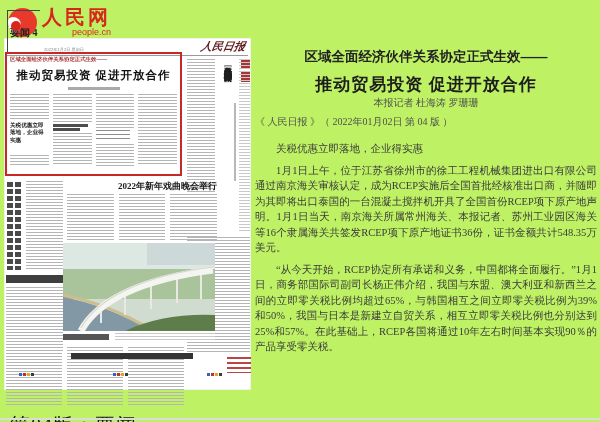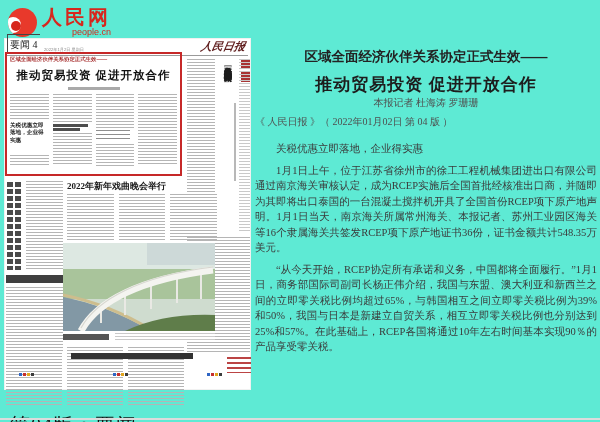--- a/index.html
+++ b/index.html
@@ -1,16 +1,16 @@
 <!DOCTYPE html>
 <html><head>
 <meta charset="utf-8">
 <style>
   html,body{margin:0;padding:0;background:#fff;}
-  .page{position:relative;width:600px;height:422px;background:#5eead4;overflow:hidden;
+  .page{position:relative;width:600px;height:422px;background:#bef264;overflow:hidden;
         font-family:"Liberation Sans",sans-serif;}
 
   
   .site-header{position:absolute;left:8px;top:5px;height:34px;display:flex;align-items:center;}
   .logo{display:flex;align-items:center;gap:5px;cursor:pointer;}
   .logo-ball{width:29px;height:29px;border-radius:50%;
              background:radial-gradient(circle at 62% 38%, #e8392b 0 58%, #bf2010 100%);
              position:relative;overflow:hidden;}
   .logo-ball::after{content:"";position:absolute;left:-3px;top:9px;width:16px;height:16px;
              border-radius:50%;background:#fff;}
@@ -19,22 +19,22 @@
   .logo-text{display:flex;flex-direction:column;line-height:1;}
   .logo-cn{font-size:20px;font-weight:bold;color:#d7271d;letter-spacing:3px;
            font-family:"Liberation Serif",serif;}
   .logo-en{font-size:9px;font-weight:normal;color:#d7271d;text-align:right;margin-top:1px;}
 
   
   .paper-thumb{position:absolute;left:4px;top:38px;width:247px;height:352px;background:#fff;
                border:1px solid #f1f1f1;box-sizing:border-box;cursor:pointer;}
   .np-header{position:absolute;left:2px;top:0;right:2px;height:15px;border-bottom:1px solid #9a9a9a;
              display:flex;align-items:flex-end;gap:4px;padding-bottom:1px;}
-  .np-edition{font-family:"Liberation Serif",serif;font-weight:normal;font-size:10px;color:#222;
-              border-left:1px solid #444;border-top:1px solid #444;padding:4px 2px;line-height:1.1;}
+  .np-edition{font-family:"Liberation Serif",serif;font-weight:bold;font-size:10px;color:#222;
+              border-left:1px solid #444;border-top:1px solid #444;padding:16px 2px;line-height:1.1;}
   .np-date{font-size:8px;color:#8a8a8a;transform:scale(0.52);transform-origin:0 80%;
            white-space:nowrap;width:95px;}
   .np-masthead{position:absolute;right:3px;top:0px;font-family:"Liberation Serif",serif;
                font-style:italic;font-weight:bold;font-size:11px;color:#5f1d1d;transform:skewX(-10deg);}
 
   .np-highlight{position:absolute;left:0;top:13px;width:177px;height:124px;border:2px solid #c62828;
                 box-sizing:border-box;padding:2px 3px;}
   .hl-eyebrow{font-size:9px;color:#a93434;font-weight:bold;transform:scale(0.6);
               transform-origin:0 0;white-space:nowrap;width:160%;}
   .hl-title{font-size:11.5px;font-weight:bold;color:#101010;text-align:center;margin-top:-1px;
@@ -61,21 +61,21 @@
   .np-rcol-sim2{position:absolute;left:234px;top:20px;width:11px;height:172px;}
   .np-rcol-sim3{position:absolute;left:182px;top:198px;width:63px;height:116px;}
 
   .np-vbox{position:absolute;left:1px;top:142px;width:16px;height:90px;display:flex;gap:2px;
            padding:1px;box-sizing:border-box;}
   .np-vbox .vbar{flex:1;}
   .np-lcol-sim{position:absolute;left:1px;top:236px;width:57px;height:8px;background:#3f3f3f;}
   .np-lcol-sim2{position:absolute;left:1px;top:248px;width:57px;height:66px;}
   .np-midcol-sim{position:absolute;left:21px;top:142px;width:37px;height:90px;}
 
-  .np-center-head{position:absolute;left:62px;top:141px;width:150px;text-align:left;
+  .np-center-head{position:absolute;left:62px;top:141px;width:150px;text-align:right;
                   font-family:"Liberation Serif",serif;font-weight:bold;font-size:9px;color:#1a1a1a;
                   white-space:nowrap;}
   .np-center-sim{position:absolute;left:62px;top:155px;width:150px;height:46px;display:flex;gap:5px;}
   .np-center-sim > div{flex:1;}
 
   .np-photo{position:absolute;left:58px;top:204px;width:152px;height:88px;}
   .np-photo svg{display:block;}
   .np-caption-bar{position:absolute;left:58px;top:295px;width:46px;height:6px;background:#555;}
   .np-caption-sim{position:absolute;left:110px;top:294px;width:100px;height:9px;}
 

